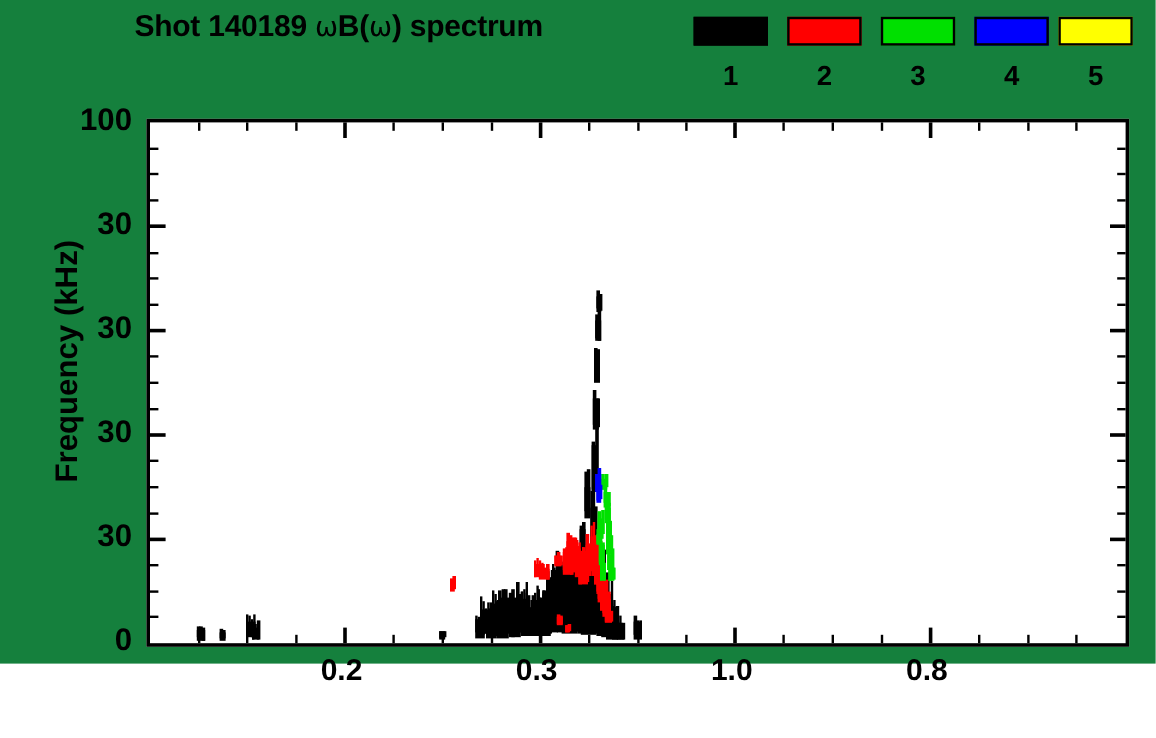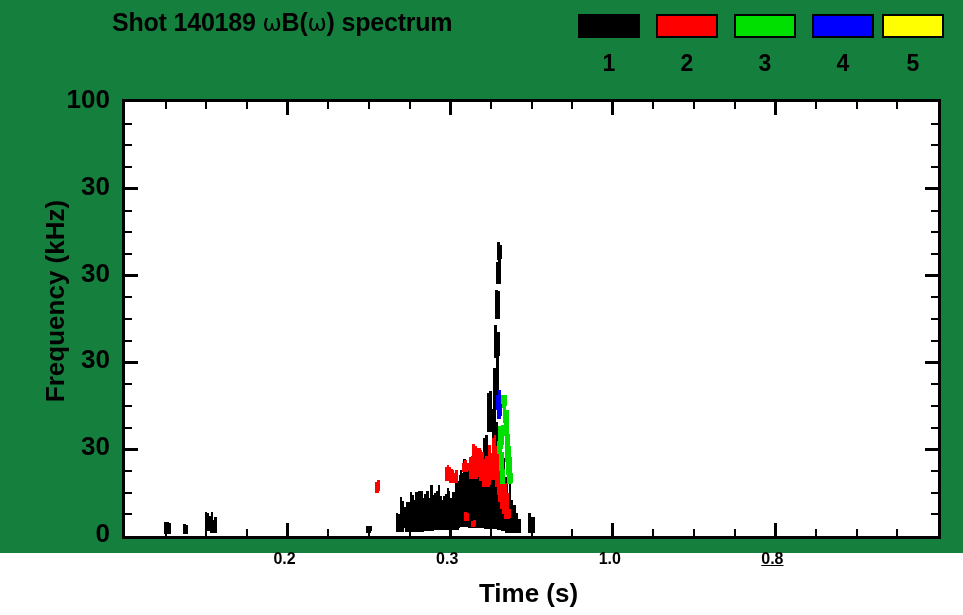--- a/index.html
+++ b/index.html
@@ -93,21 +93,21 @@
   .tick-xtop-minor { width: 2px; height: 7px; top: 0; }
   .tick-y-major { height: 3px; width: 13px; left: 0; }
   .tick-y-minor { height: 2px; width: 7px; left: 0; }
   .tick-yright-major { height: 3px; width: 13px; right: 0; }
   .tick-yright-minor { height: 2px; width: 7px; right: 0; }
 
   
   .xtick-label {
     position: absolute;
     font-weight: bold;
-    font-size: 16px;
+    font-size: 25px;
     line-height: 26px;
     transform: translateX(-50%);
     white-space: nowrap;
   }
   .ytick-label {
     position: absolute;
     font-weight: bold;
     font-size: 26px;
     line-height: 26px;
     transform: translateY(-50%);
@@ -677,19 +677,18 @@
       <div class="ytick-label" style="top: 347.2px;">30</div>
       <div class="ytick-label" style="top: 260.4px;">30</div>
       <div class="ytick-label" style="top: 173.6px;">30</div>
       <div class="ytick-label" style="top: 86.8px;">30</div>
       <div class="ytick-label" style="top: 0px;">100</div>
     </div>
   <div id="xtick-labels">
       <div class="xtick-label" style="left: 162.6px; top: 0px;">0.2</div>
       <div class="xtick-label" style="left: 325.2px; top: 0px;">0.3</div>
       <div class="xtick-label" style="left: 487.8px; top: 0px;">1.0</div>
-      <div class="xtick-label" style="left: 650.4px; top: 0px; text-decoration: underline;">0.8</div>
+      <div class="xtick-label" style="left: 650.4px; top: 0px;">0.8</div>
     </div>
 
-  <div id="xaxis-title">Time (s)</div>
   <div id="yaxis-title">Frequency (kHz)</div>
 
 </div>
 
 </body></html>

